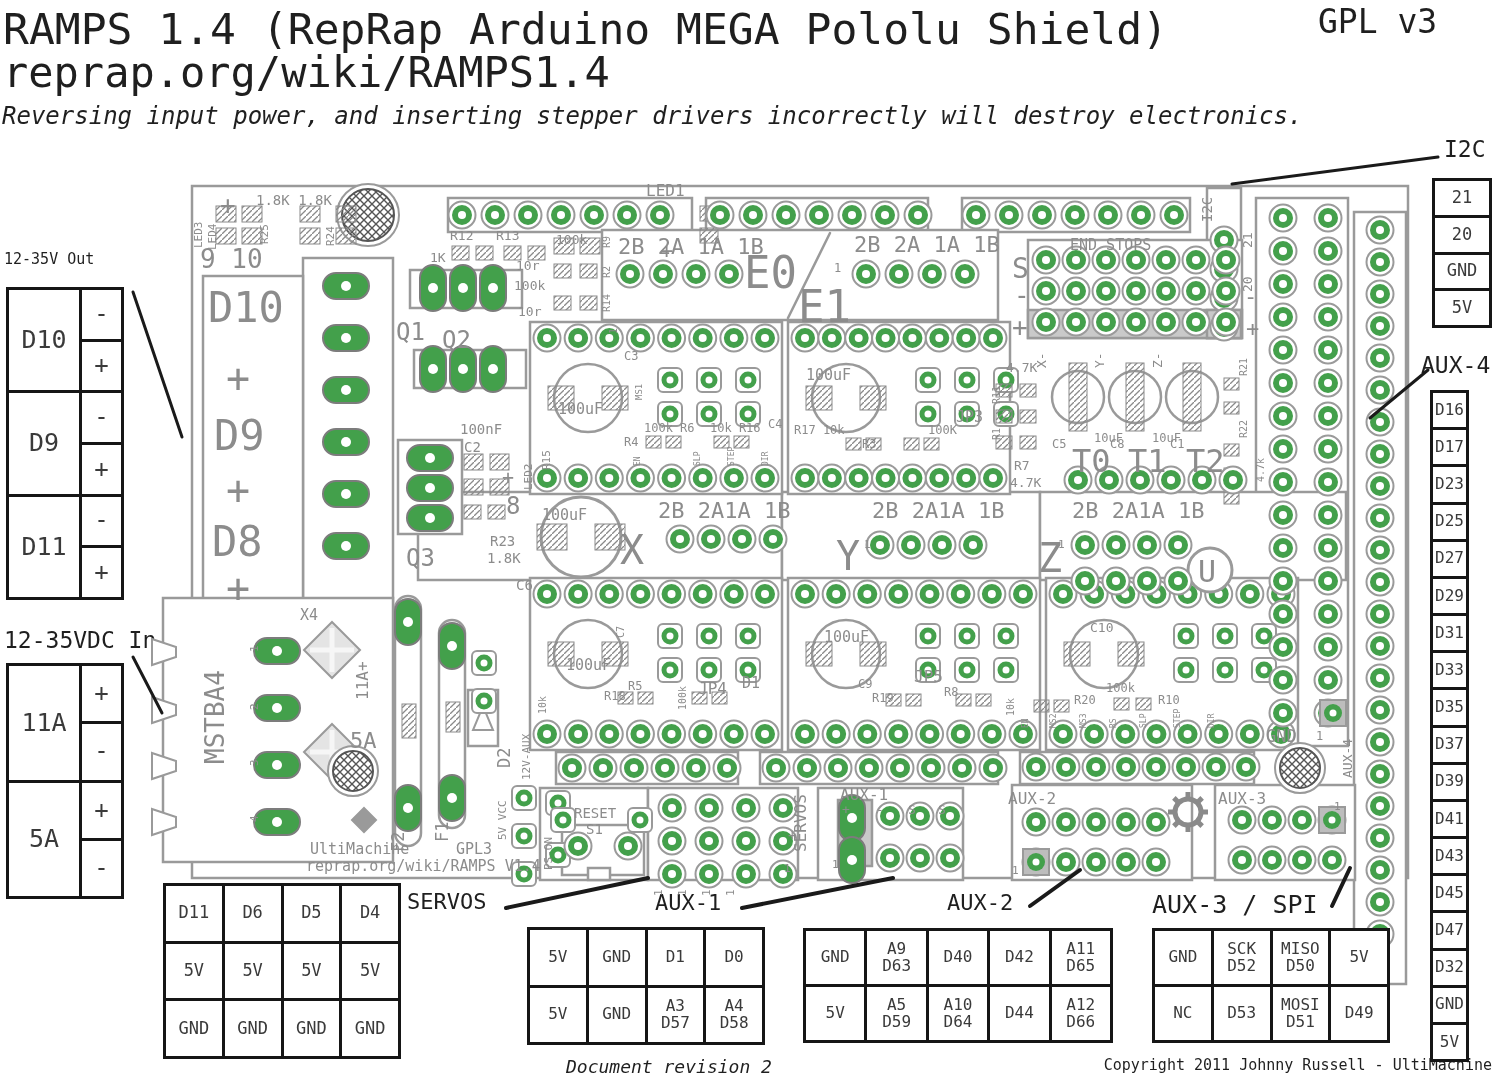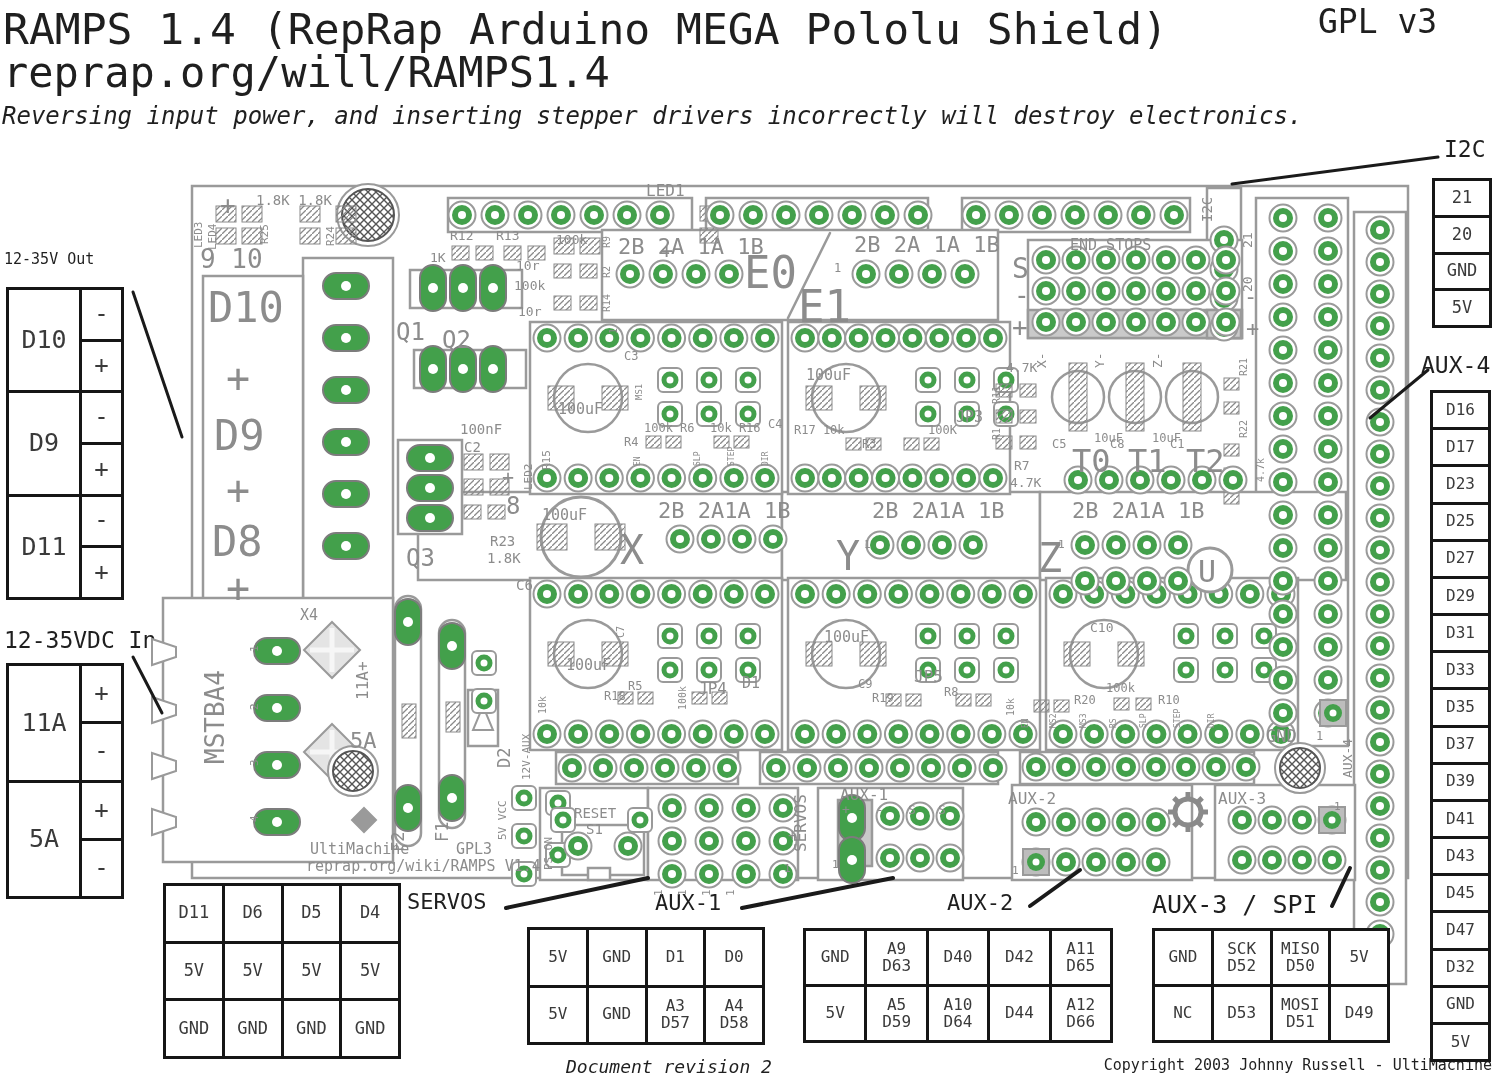--- a/index.html
+++ b/index.html
@@ -1334,21 +1334,21 @@
     <text x="1012" y="874" font-size="11" fill="#8c8c8c">1</text>
     <text x="1218" y="804" font-size="16" fill="#8c8c8c">AUX-3</text>
     <text x="1334" y="810" font-size="11" fill="#8c8c8c">1</text>
     <text x="1266" y="742" font-size="17" fill="#8c8c8c">GND</text>
     <text x="1316" y="740" font-size="12" fill="#8c8c8c">1</text>
     <text x="1352" y="778" font-size="13" fill="#8c8c8c" transform="rotate(-90 1352 778)">AUX-4</text>
   </svg>
 
 <div class="lbl" style="left:3px;top:4px;font-size:43px;">RAMPS 1.4 (RepRap Arduino MEGA Pololu Shield)</div>
 <div class="lbl" style="left:1318px;top:2px;font-size:33px;">GPL v3</div>
-<div class="lbl" style="left:3px;top:48px;font-size:42px;">reprap.org/will/RAMPS1.4</div>
+<div class="lbl" style="left:3px;top:48px;font-size:42px;">reprap.org/wiki/RAMPS1.4</div>
 <div class="lbl" style="left:2px;top:102px;font-size:24px;font-style:italic;">Reversing input power, and inserting stepper drivers incorrectly will destroy electronics.</div>
 
 <div class="lbl" style="left:4px;top:250px;font-size:15px;">12-35V Out</div>
 <div class="tbl" style="left:6px;top:287px;width:118px;height:313px;grid-template-columns:70px 1fr;grid-template-rows:repeat(6,1fr);">
   <div class="pn">D10</div>
   <div class="ps">-</div>
   <div class="ps">+</div>
   <div class="pn">D9</div>
   <div class="ps">-</div>
   <div class="ps">+</div>
@@ -1369,21 +1369,21 @@
 
 <div class="lbl" style="left:1444px;top:136px;font-size:23px;">I2C</div>
 <div class="tbl c17" style="left:1432px;top:178px;width:60px;height:150px;grid-template-rows:repeat(4,1fr);">
   <div>21</div>
   <div>20</div>
   <div>GND</div>
   <div>5V</div>
 </div>
 
 <div class="lbl" style="left:1421px;top:352px;font-size:23px;">AUX-4</div>
-<div class="tbl c16" style="left:1430px;top:390px;width:61px;height:672px;grid-template-rows:repeat(18,1fr);">
+<div class="tbl c16" style="left:1430px;top:390px;width:39px;height:672px;grid-template-rows:repeat(18,1fr);">
   <div>D16</div>
   <div>D17</div>
   <div>D23</div>
   <div>D25</div>
   <div>D27</div>
   <div>D29</div>
   <div>D31</div>
   <div>D33</div>
   <div>D35</div>
   <div>D37</div>
@@ -1455,13 +1455,13 @@
 D50</div>
   <div>5V</div>
   <div>NC</div>
   <div>D53</div>
   <div>MOSI
 D51</div>
   <div>D49</div>
 </div>
 
 <div class="lbl" style="left:566px;top:1056px;font-size:18px;font-style:italic;">Document revision 2</div>
-<div class="lbl" style="right:8px;top:1056px;font-size:15px;">Copyright 2003 Johnny Russell - UltiMachine</div>
+<div class="lbl" style="right:8px;top:1056px;font-size:15px;">Copyright 2011 Johnny Russell - UltiMachine</div>
 
 </body></html>

